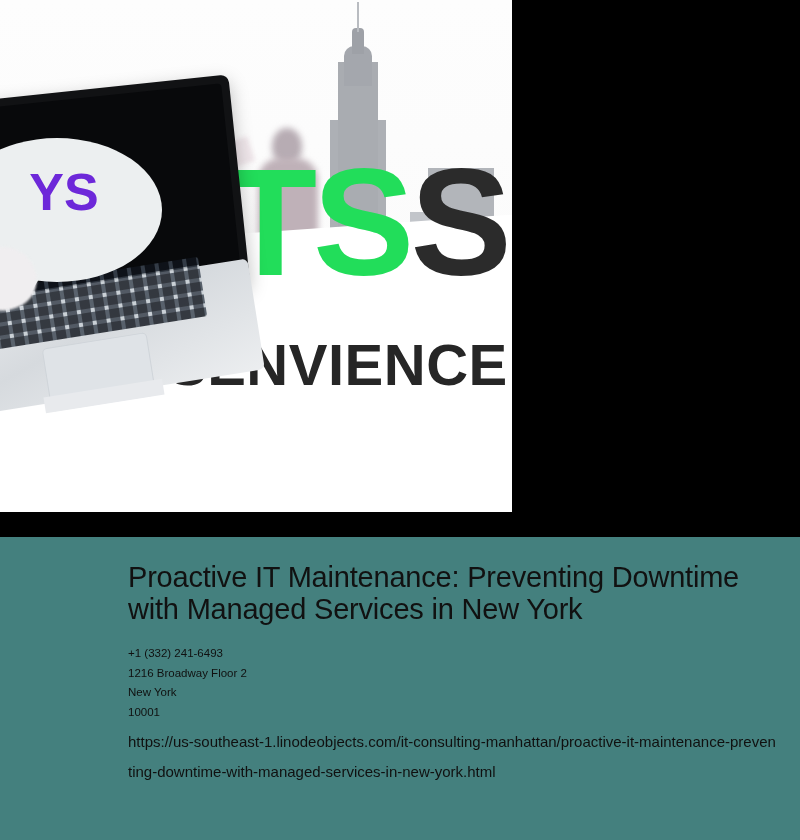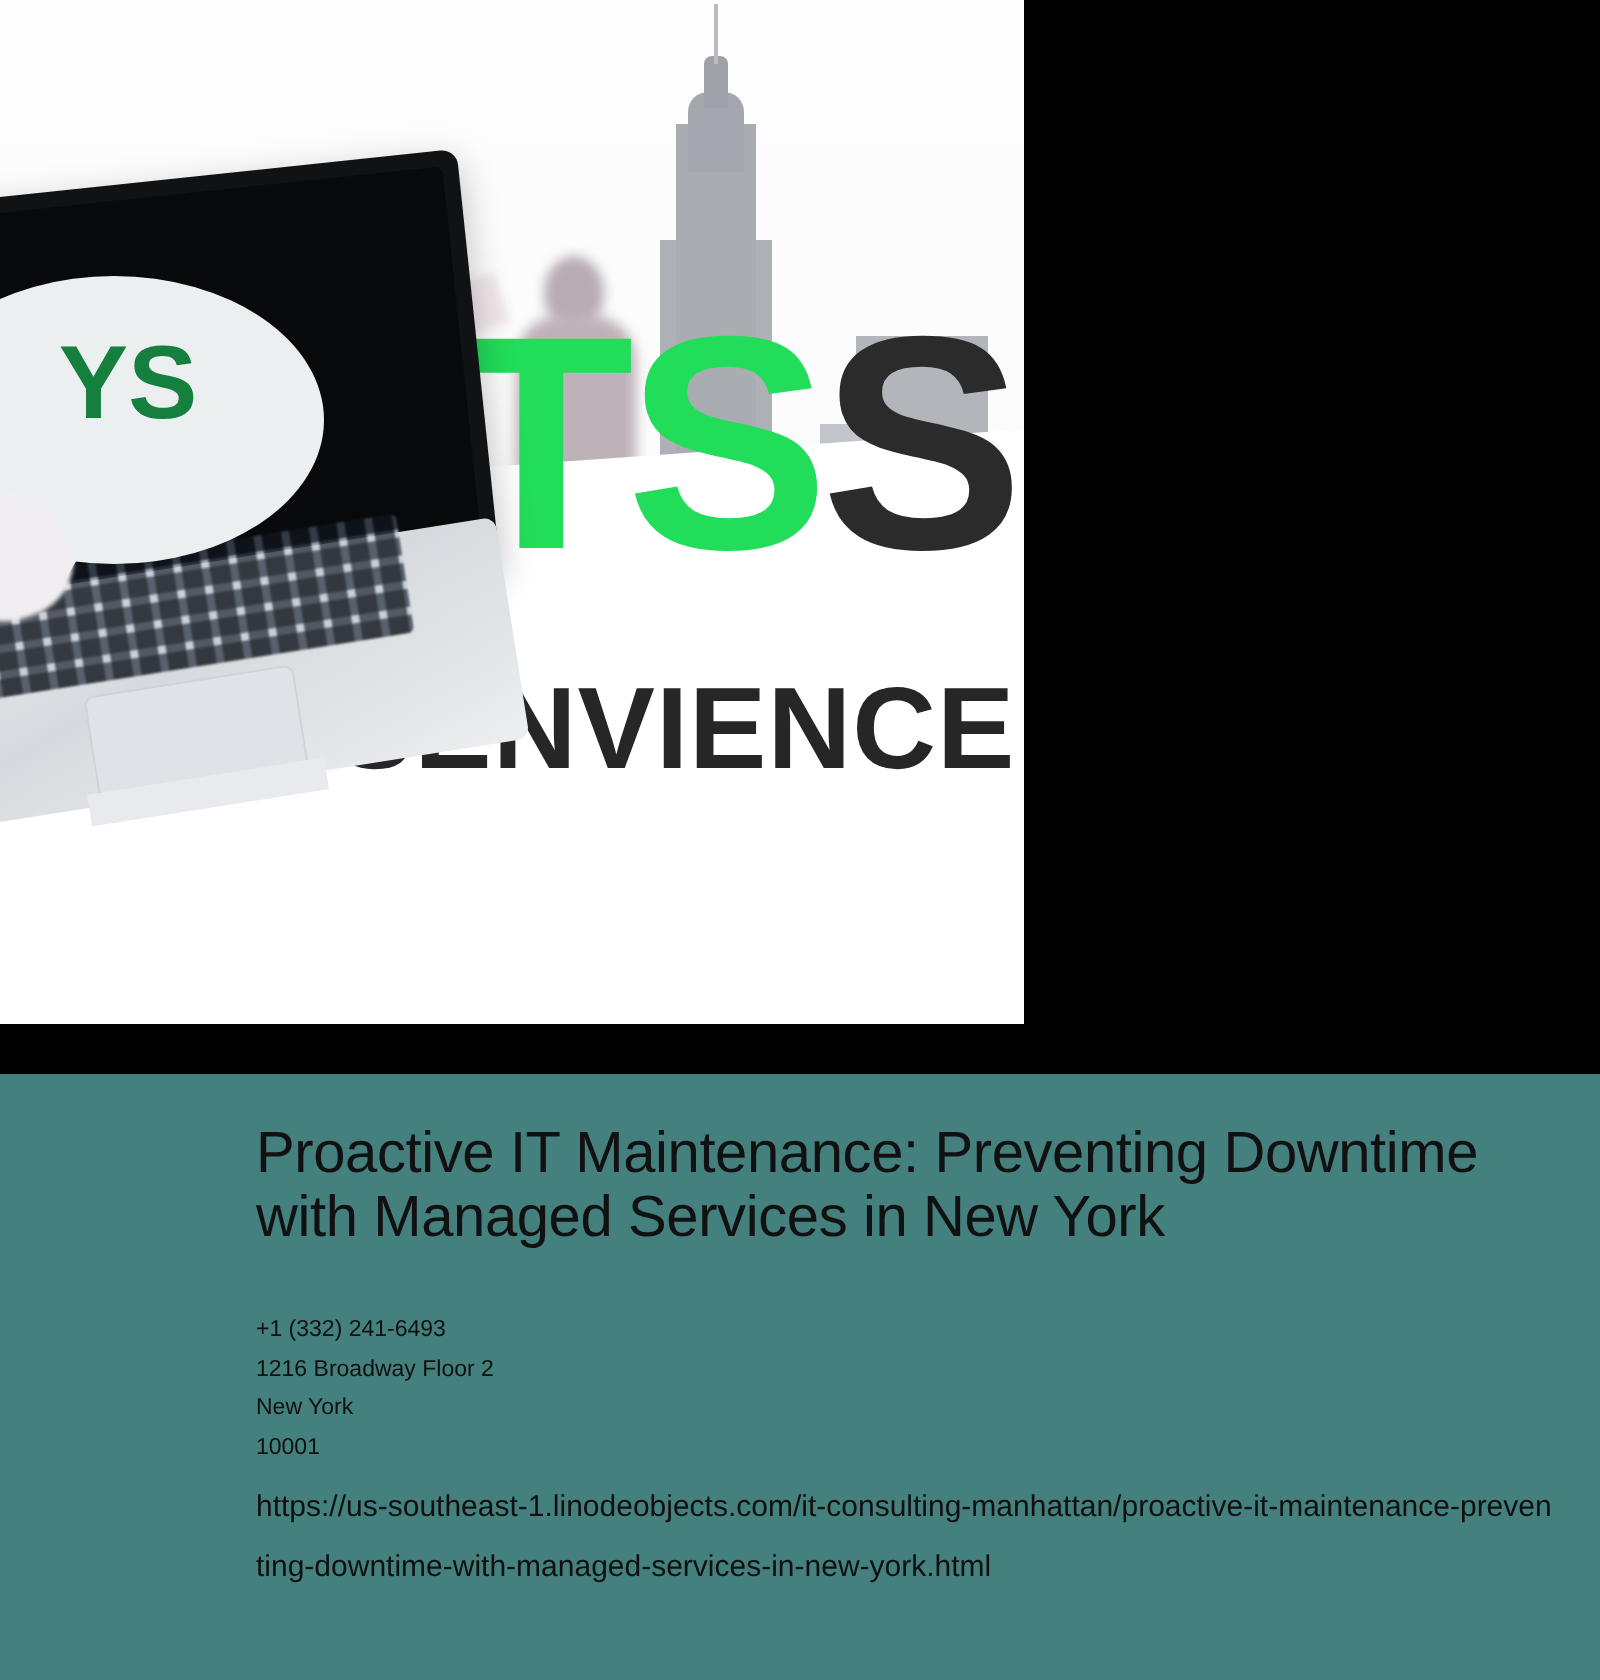--- a/index.html
+++ b/index.html
@@ -249,21 +249,21 @@
     transform: rotate(14deg);
   }
   .bubble-text {
     position: absolute;
     left: 8px;
     top: 162px;
     width: 112px;
     text-align: center;
     font-size: 52px;
     font-weight: bold;
-    color: #15803d;
+    color: #6d28d9;
     font-family: "Liberation Sans", sans-serif;
   }
   .hand {
     position: absolute;
     left: -28px;
     top: 246px;
     width: 64px;
     height: 64px;
     background: #f0eef0;
     border-radius: 40% 60% 50% 50%;
@@ -297,21 +297,21 @@
     font-family: "Liberation Sans", sans-serif;
   }
   .caption-brand {
     margin: 10px 0 0 0;
     font-size: 17px;
     font-weight: normal;
     color: #111111;
     letter-spacing: 0.2px;
   }
   .caption-contact {
-    margin-top: 30px;
+    margin-top: 18px;
   }
   .caption-contact div {
     font-size: 11.5px;
     line-height: 1.72;
     color: #101010;
   }
   .caption-url {
     margin-top: 4px;
     font-size: 15px;
     line-height: 2.0;

